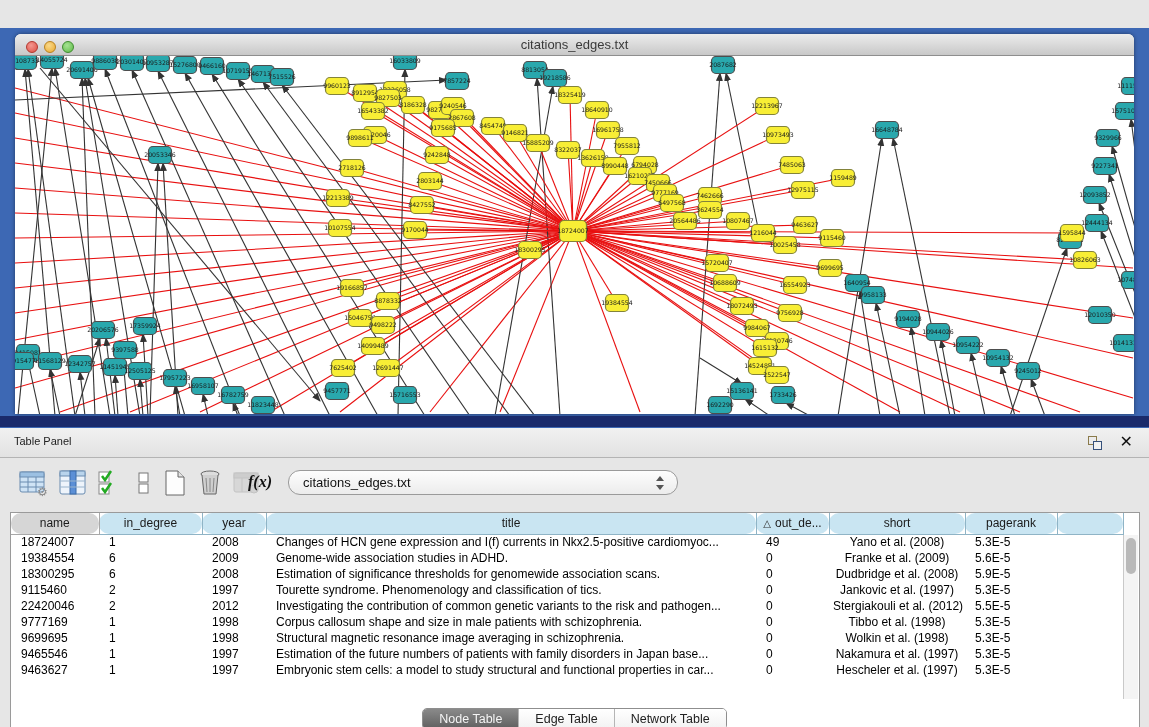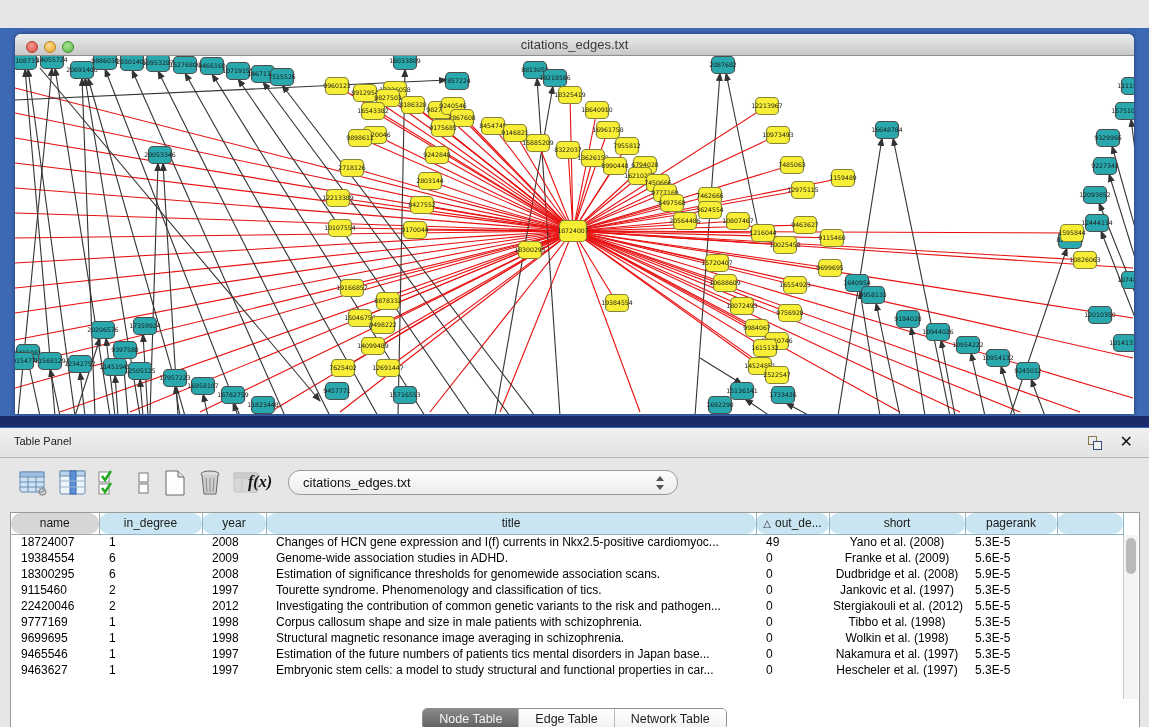--- a/index.html
+++ b/index.html
@@ -912,21 +912,21 @@
               <td class="c-title">Structural magnetic resonance image averaging in schizophrenia.</td>
               <td class="c-out_degree">0</td>
               <td class="c-short">Wolkin et al. (1998)</td>
               <td class="c-pagerank">5.3E-5</td>
               <td></td>
             </tr>
             <tr>
               <td class="c-name">9465546</td>
               <td class="c-in_degree">1</td>
               <td class="c-year">1997</td>
-              <td class="c-title">Estimation of the future numbers of patients tics mental disorders in Japan base...</td>
+              <td class="c-title">Estimation of the future numbers of patients with family disorders in Japan base...</td>
               <td class="c-out_degree">0</td>
               <td class="c-short">Nakamura et al. (1997)</td>
               <td class="c-pagerank">5.3E-5</td>
               <td></td>
             </tr>
             <tr>
               <td class="c-name">9463627</td>
               <td class="c-in_degree">1</td>
               <td class="c-year">1997</td>
               <td class="c-title">Embryonic stem cells: a model to study structural and functional properties in car...</td>

